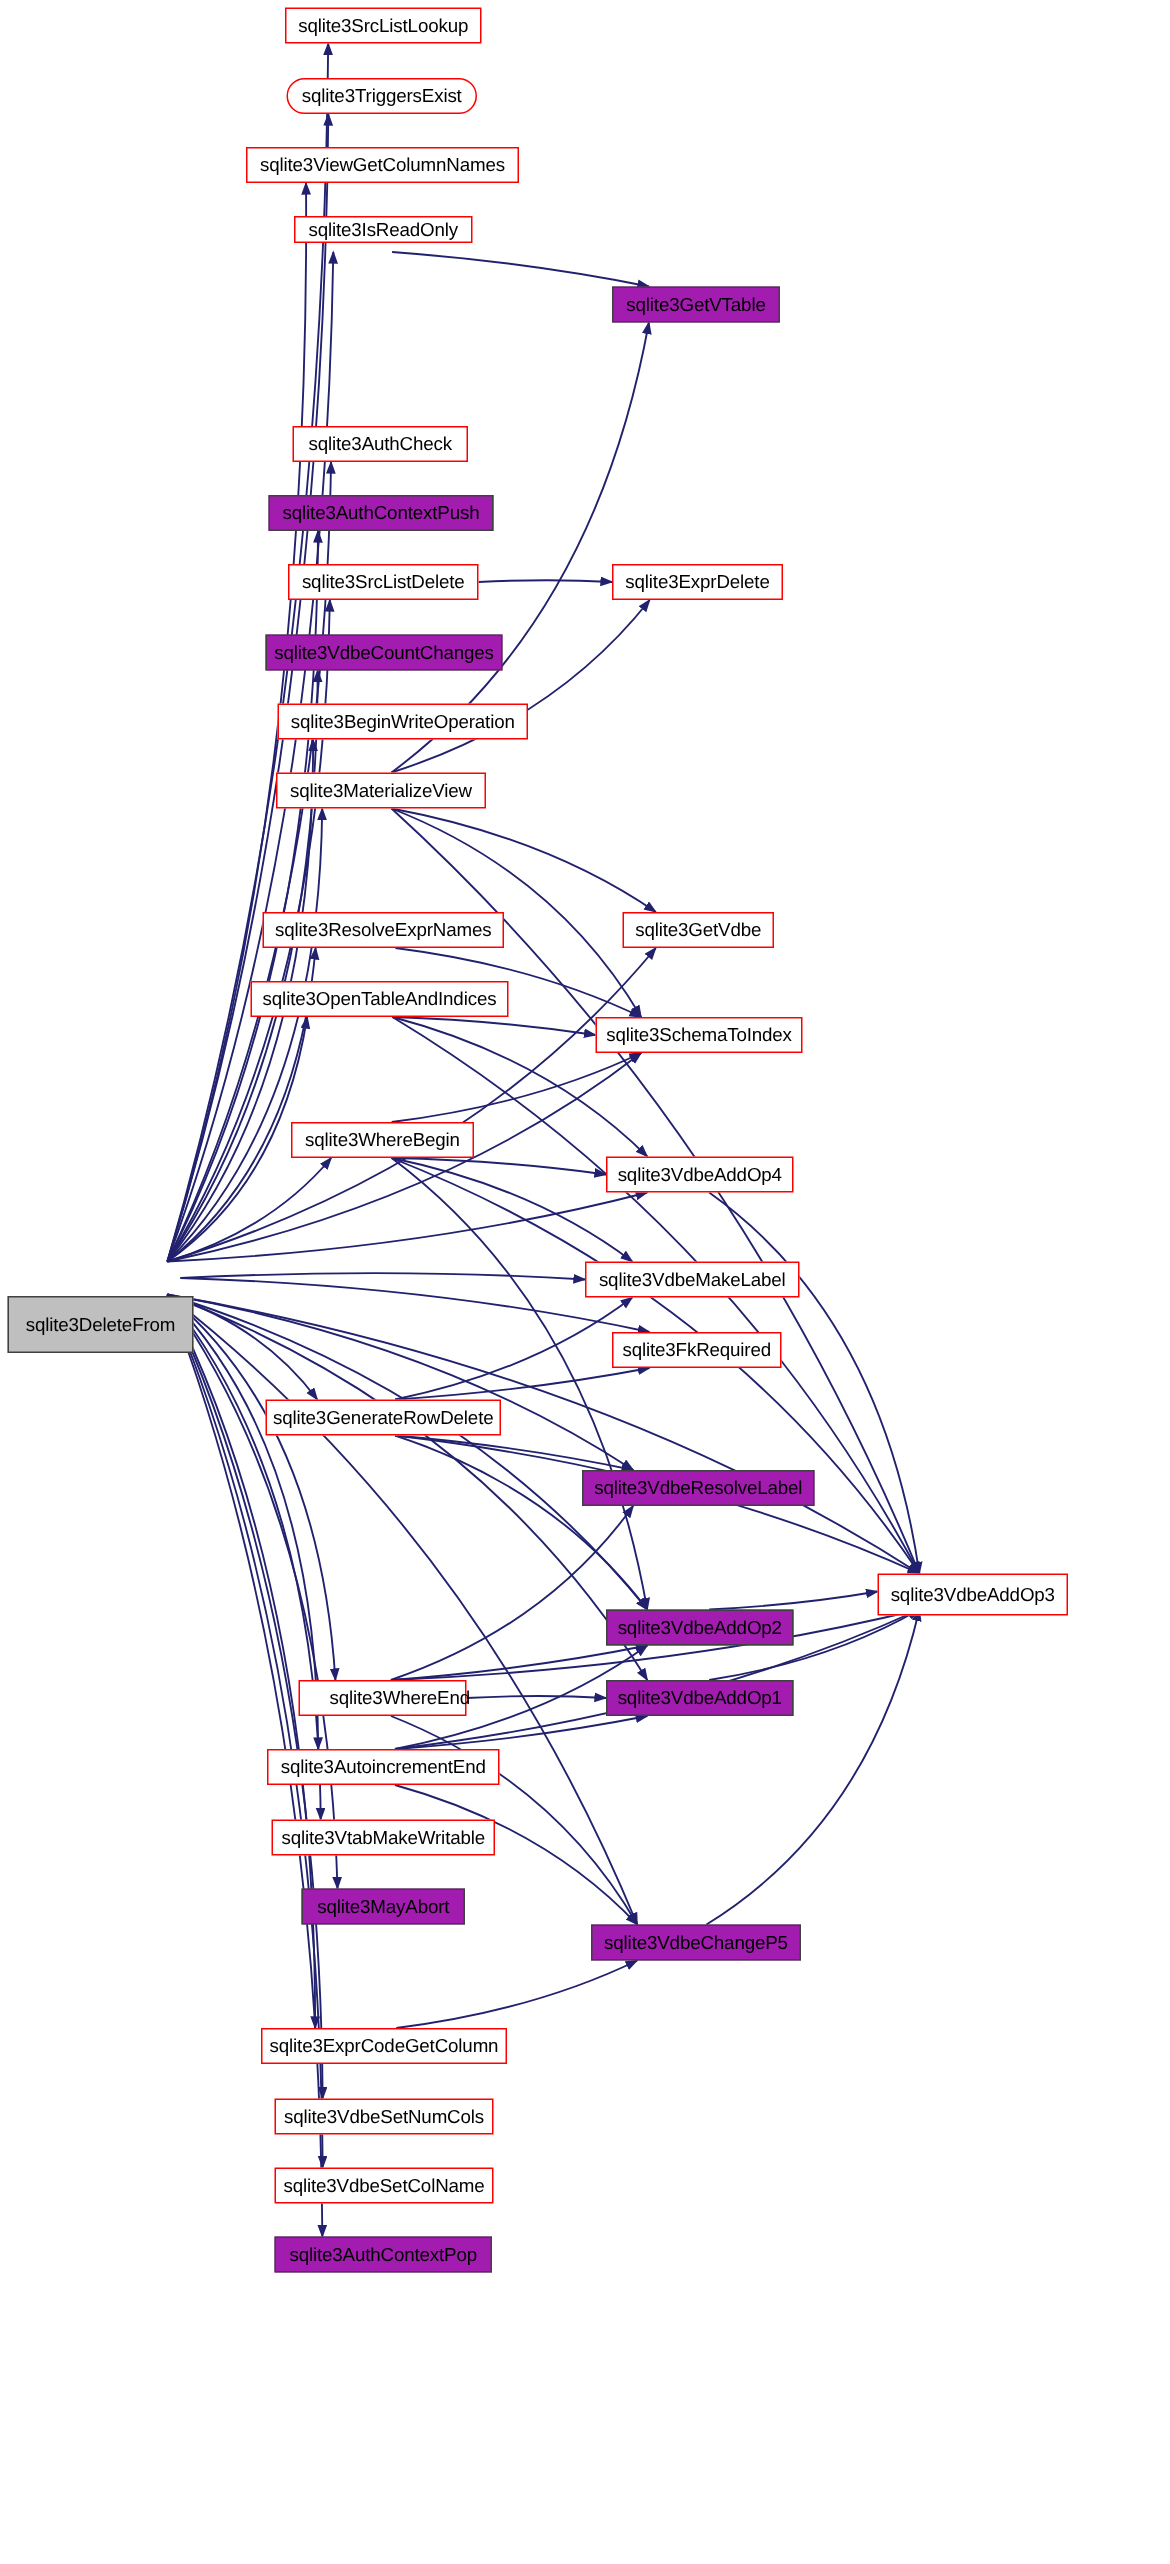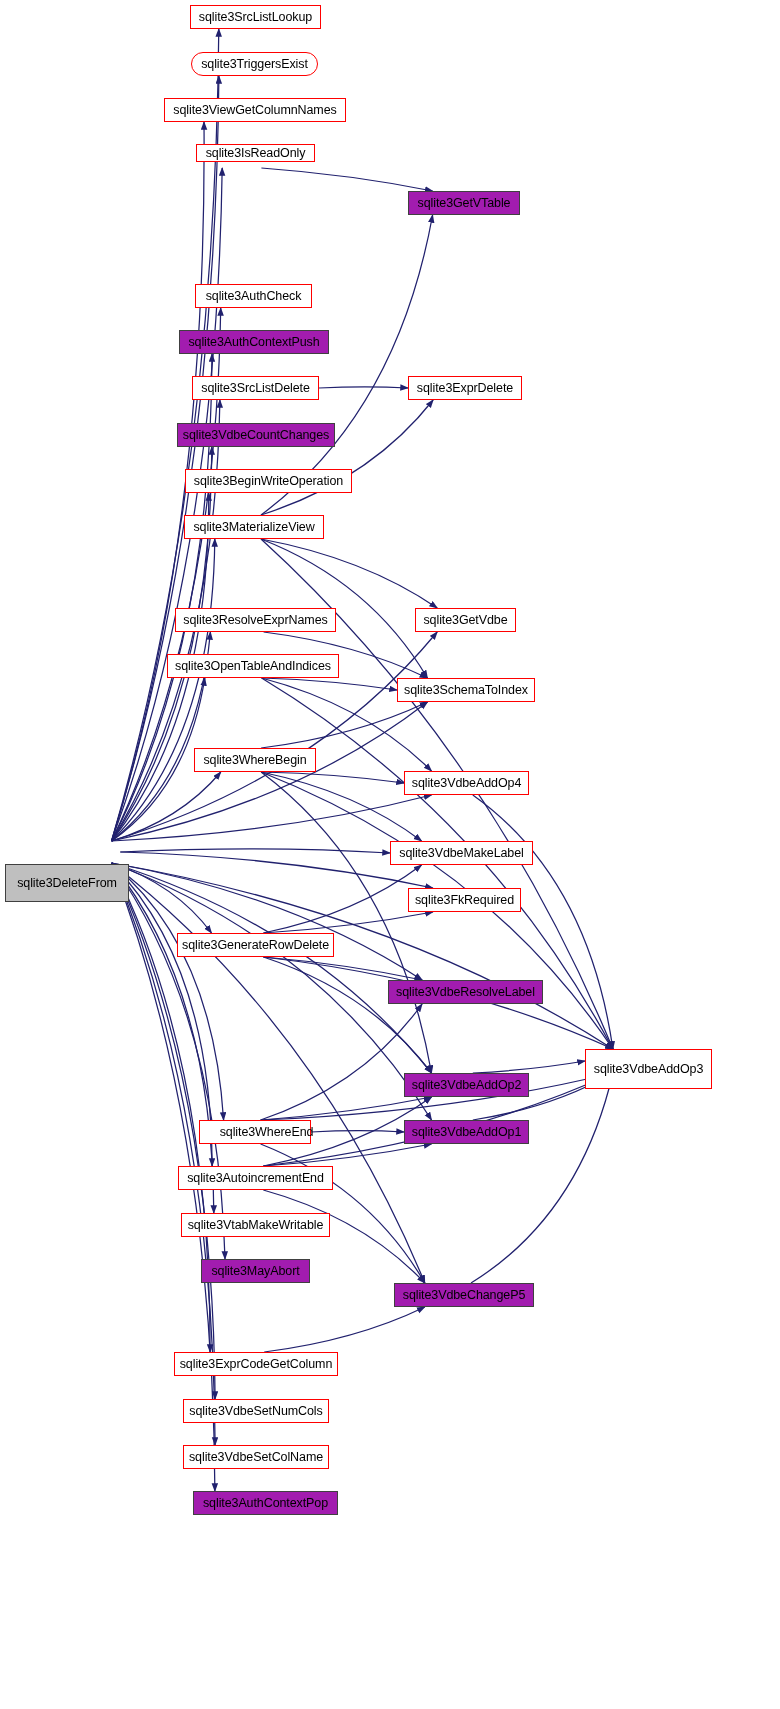--- a/index.html
+++ b/index.html
@@ -178,21 +178,21 @@
     </div>
     <div class="node" style="left: 408px; top: 888px; width: 113px; height: 24px; border-color: rgb(255, 0, 0);">
       <span>sqlite3FkRequired</span>
     </div>
     <div class="node" style="left: 177px; top: 933px; width: 157px; height: 24px; border-color: rgb(255, 0, 0);">
       <span>sqlite3GenerateRowDelete</span>
     </div>
     <div class="node plain" style="left: 388px; top: 980px; width: 155px; height: 24px; border-color: rgb(64, 64, 64);">
       <span>sqlite3VdbeResolveLabel</span>
     </div>
-    <div class="node" style="left: 585px; top: 1049px; width: 127px; height: 40px; border-color: rgb(255, 0, 0);">
+    <div class="node" style="left: 585px; top: 1049px; width: 127px; height: 28px; border-color: rgb(255, 0, 0);">
       <span>sqlite3VdbeAddOp3</span>
     </div>
     <div class="node plain" style="left: 404px; top: 1073px; width: 125px; height: 24px; border-color: rgb(64, 64, 64);">
       <span>sqlite3VdbeAddOp2</span>
     </div>
     <div class="node" style="left: 199px; top: 1120px; width: 112px; height: 24px; border-color: rgb(255, 0, 0); padding-left: 23px;">
       <span>sqlite3WhereEnd</span>
     </div>
     <div class="node plain" style="left: 404px; top: 1120px; width: 125px; height: 24px; border-color: rgb(64, 64, 64);">
       <span>sqlite3VdbeAddOp1</span>
@@ -211,16 +211,16 @@
     </div>
     <div class="node" style="left: 174px; top: 1352px; width: 164px; height: 24px; border-color: rgb(255, 0, 0);">
       <span>sqlite3ExprCodeGetColumn</span>
     </div>
     <div class="node" style="left: 183px; top: 1399px; width: 146px; height: 24px; border-color: rgb(255, 0, 0);">
       <span>sqlite3VdbeSetNumCols</span>
     </div>
     <div class="node" style="left: 183px; top: 1445px; width: 146px; height: 24px; border-color: rgb(255, 0, 0);">
       <span>sqlite3VdbeSetColName</span>
     </div>
-    <div class="node plain" style="left: 183px; top: 1491px; width: 145px; height: 24px; border-color: rgb(64, 64, 64); margin-left: 10px;">
+    <div class="node plain" style="left: 183px; top: 1491px; width: 145px; height: 24px; border-color: rgb(64, 64, 64);">
       <span>sqlite3AuthContextPop</span>
     </div>
   </div>
 
 </body></html>

